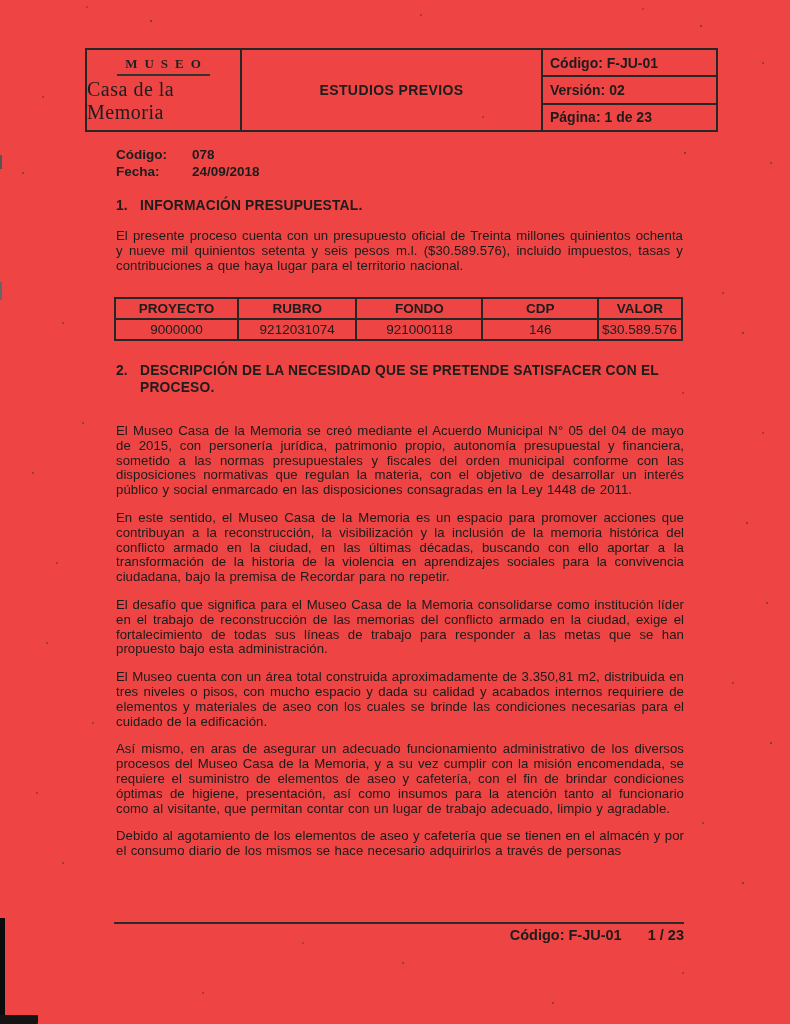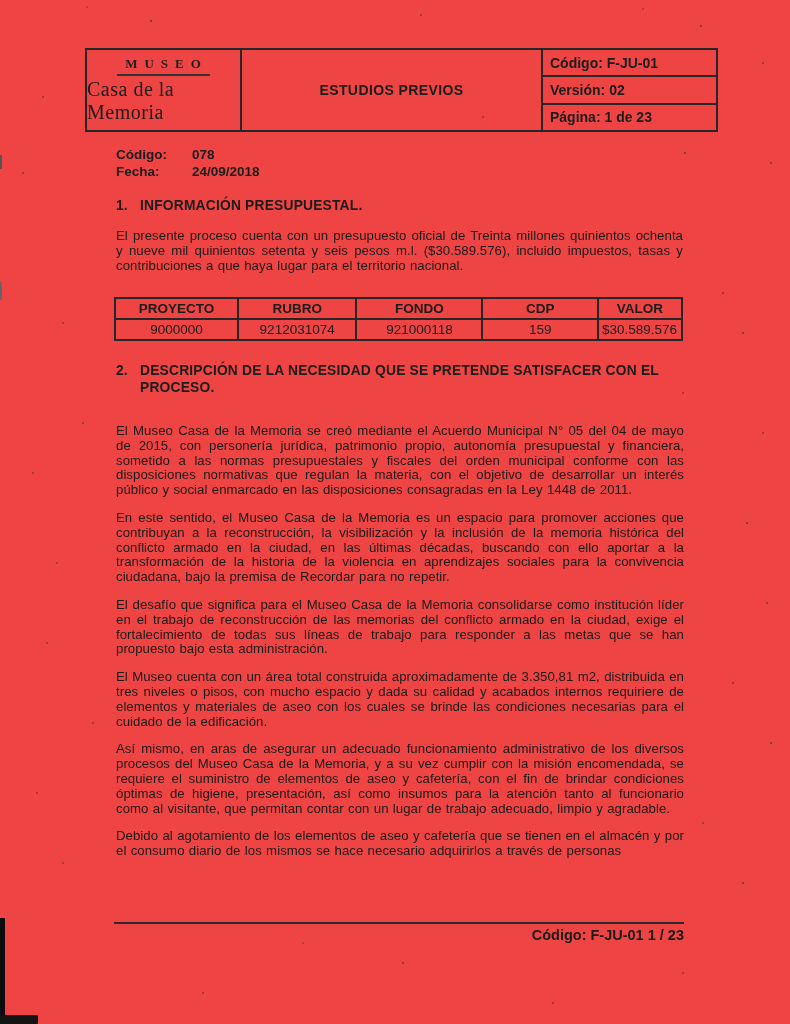--- a/index.html
+++ b/index.html
@@ -74,21 +74,21 @@
   .budget th { font-weight:bold; }
   .budget td.val { text-align:right; padding-right:5px; }
   .c1{width:117px}.c2{width:113px}.c3{width:120px}.c4{width:110px}.c5{width:80px}
 
   
   .footer {
     position:absolute; left:114px; top:922px; width:570px;
     border-top:2px solid #2a2a2a; padding-top:3px;
     text-align:right; font-weight:bold; font-size:14.5px;
   }
-  .footer-page { }
+  .footer-page { margin-left:22px; }
 
   
   .edge-bar {
     position:absolute; left:0; top:918px; width:5px; height:106px;
     background:#0c0c0c;
   }
   .edge-blob {
     position:absolute; left:0; top:1015px; width:38px; height:9px;
     background:#141414; border-radius:1px;
   }
@@ -165,21 +165,21 @@
       <th class="c1">PROYECTO</th>
       <th class="c2">RUBRO</th>
       <th class="c3">FONDO</th>
       <th class="c4">CDP</th>
       <th class="c5">VALOR</th>
     </tr>
     <tr>
       <td>9000000</td>
       <td>9212031074</td>
       <td>921000118</td>
-      <td>159</td>
+      <td>146</td>
       <td class="val">$30.589.576</td>
     </tr>
   </tbody>
     </table>
 
   <div class="sec-heading" id="sec2-heading">
     <span class="sec-num">2.</span>
     <span>DESCRIPCIÓN DE LA NECESIDAD QUE SE PRETENDE SATISFACER CON EL PROCESO.</span>
   </div>
 

